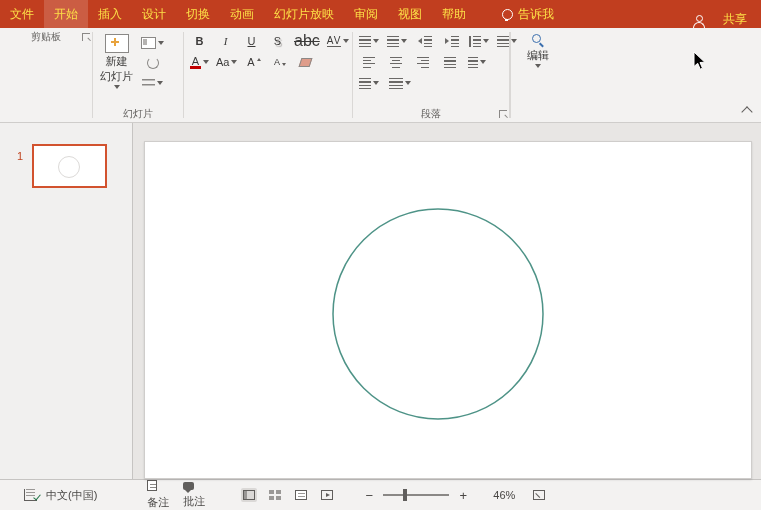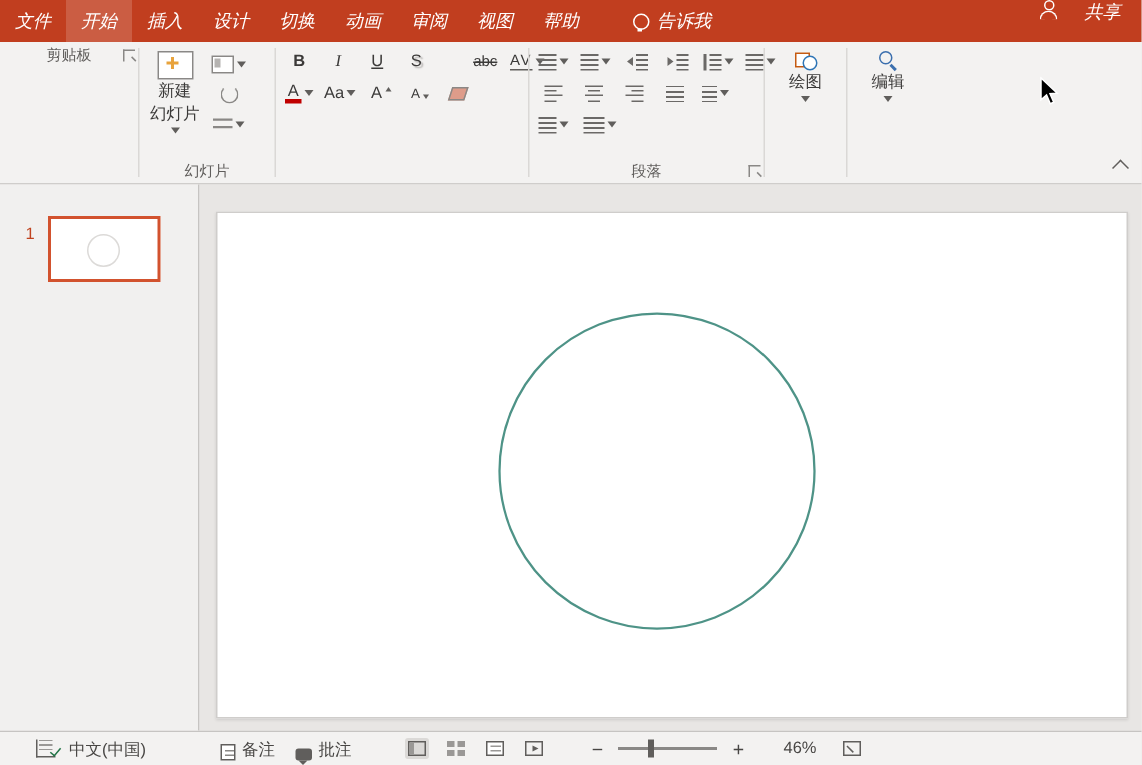--- a/index.html
+++ b/index.html
@@ -1,24 +1,24 @@
 <!DOCTYPE html>
 <html><head>
 <meta charset="utf-8">
 <style>
   html,body{margin:0;padding:0;width:761px;height:510px;overflow:hidden;
     font-family:"Liberation Sans","DejaVu Sans",sans-serif;background:#E8E6E4;}
   .app{position:absolute;inset:0;display:flex;flex-direction:column;}
 
   
-  .menubar{flex:0 0 28px;background:#C13E1F;display:flex;align-items:stretch;color:#ffffff;font-size:12px;font-style:italic;}
+  .menubar{flex:0 0 28px;background:#C13E1F;display:flex;align-items:stretch;color:#fde047;font-size:12px;}
   .tab{display:flex;align-items:center;padding:0 10px;cursor:default;white-space:nowrap;}
   .tab.active{background:rgba(255,255,255,0.16);}
   .tellme{display:flex;align-items:center;gap:5px;padding:0 12px;margin-left:14px;}
-  .share{display:flex;align-items:flex-start;gap:18px;padding:0 14px;margin-left:auto;}
+  .share{display:flex;align-items:flex-end;gap:18px;padding:0 14px;margin-left:auto;}
   .ic-bulb{width:9px;height:9px;border:1.2px solid #fff;border-radius:50%;position:relative;display:inline-block;}
   .ic-bulb::after{content:'';position:absolute;left:2px;top:9px;width:3px;height:2.5px;background:#fff;}
   .ic-person{width:12px;height:13px;position:relative;display:inline-block;}
   .ic-person::before{content:'';position:absolute;left:3px;top:0;width:5px;height:5px;border:1.2px solid #fff;border-radius:50%;}
   .ic-person::after{content:'';position:absolute;left:0;bottom:0;width:10px;height:5px;border:1.2px solid #fff;border-bottom:none;border-radius:6px 6px 0 0;}
 
   
   .ribbon{flex:0 0 94px;background:#F3F2F1;border-bottom:1px solid #CFCDCB;display:flex;position:relative;color:#3B3A39;font-size:11px;}
   .group{display:flex;flex-direction:column;}
   .gc{flex:1;display:flex;gap:3px;padding:4px 4px 0;align-items:flex-start;}
@@ -63,21 +63,21 @@
     linear-gradient(#8A8886,#8A8886) 0 6px/13px 1.5px no-repeat;}
 
   
   .combo{display:flex;align-items:center;height:19px;border:1px solid #C8C6C4;background:#fff;box-sizing:border-box;}
   .combo input{flex:1;min-width:0;border:0;outline:0;font:inherit;font-size:11px;padding:0 3px;background:transparent;}
   .cbtn{width:13px;align-self:stretch;display:flex;align-items:center;justify-content:center;border-left:1px solid #E1DFDD;}
   .b{font-weight:bold;}
   .i{font-style:italic;font-family:"Liberation Serif",serif;}
   .u{text-decoration:underline;}
   .sh{text-shadow:1.5px 1.5px 1px #B5B3B1;}
-  .strike{text-decoration:line-through;font-size:10px;margin-left:20px;}
+  .strike{text-decoration:line-through;font-size:16px;}
   .spc{font-size:10px;letter-spacing:1px;border-bottom:1px solid #605E5C;}
   .stack{display:flex;flex-direction:column;align-items:center;line-height:10px;}
   .redbar{width:11px;height:3px;background:#C00000;display:inline-block;}
   .small-a{font-size:9px;}
   .ic-eraser{width:9px;height:7px;background:#DE9C8A;border:1px solid #8A8886;transform:skewX(-18deg);display:inline-block;}
 
   
   .ico{width:12px;height:11px;display:inline-block;background-repeat:no-repeat;}
   .lines{background-image:repeating-linear-gradient(to bottom,#6B6967 0 1.3px,transparent 1.3px 3.4px);}
   .al{background:
@@ -114,21 +114,21 @@
   .thumbs{flex:0 0 132px;background:#F1F0EF;border-right:1px solid #C6C4C2;position:relative;}
   .tnum{position:absolute;left:17px;top:27px;font-size:11px;color:#C0431F;}
   .thumb{position:absolute;left:32px;top:21px;width:75px;height:44px;background:#fff;border:2px solid #D2522E;box-sizing:border-box;}
   .tcirc{position:absolute;left:50%;top:50%;width:20px;height:20px;margin:-10px 0 0 -12px;border:1px solid #DCDAD8;border-radius:50%;}
   .canvas{flex:1;position:relative;background:#E8E6E4;}
   .slide{position:absolute;left:11px;top:18px;width:606px;height:336px;background:#fff;border:1px solid #CFCDCB;box-shadow:0 1px 2px rgba(0,0,0,0.12);}
   .slide svg{display:block;width:100%;height:100%;}
 
   
   .statusbar{flex:0 0 22px;background:#F3F2F1;border-top:1px solid #C6C4C2;display:flex;align-items:center;font-size:11px;color:#484644;padding:0 8px;}
-  .sbitem{display:flex;align-items:flex-end;gap:4px;}
+  .sbitem{display:flex;align-items:flex-start;gap:4px;flex-direction:column;}
   .ic-spell{width:12px;height:11px;position:relative;display:inline-block;border-left:1px solid #605E5C;border-bottom:1px solid #605E5C;}
   .ic-spell::before{content:'';position:absolute;left:1px;top:0;width:9px;height:7px;background:repeating-linear-gradient(to bottom,#9A9896 0 1px,transparent 1px 3px);}
   .ic-spell::after{content:'';position:absolute;right:-2px;bottom:0;width:3px;height:6px;border-right:1.6px solid #217346;border-bottom:1.6px solid #217346;transform:rotate(40deg);}
   .ic-notes{width:10px;height:11px;border:1px solid #605E5C;background:
     linear-gradient(#8A8886,#8A8886) 2px 3px/6px 1px no-repeat,
     linear-gradient(#8A8886,#8A8886) 2px 6px/6px 1px no-repeat,#fff;display:inline-block;box-sizing:border-box;}
   .ic-comment{width:11px;height:8px;background:#605E5C;border-radius:2px;position:relative;display:inline-block;}
   .ic-comment::after{content:'';position:absolute;left:2px;bottom:-3px;width:0;height:0;border-left:3px solid transparent;border-right:3px solid transparent;border-top:3.5px solid #605E5C;}
   .views{display:flex;align-items:center;gap:10px;}
   .vw{width:16px;height:14px;display:flex;align-items:center;justify-content:center;border-radius:2px;}
@@ -156,20 +156,21 @@
 
 <div class="app">
 
   <div class="menubar">
     <div class="tab">文件</div>
     <div class="tab active">开始</div>
     <div class="tab">插入</div>
     <div class="tab">设计</div>
     <div class="tab">切换</div>
     <div class="tab">动画</div>
+    <div class="tab">幻灯片放映</div>
     <div class="tab">审阅</div>
     <div class="tab">视图</div>
     <div class="tab">帮助</div>
     <div class="tellme">
       <span class="ic-bulb"></span>
       <span>告诉我</span>
     </div>
     <div class="share">
       <span class="ic-person"></span>
       <span>共享</span>
@@ -313,30 +314,20 @@
             </div>
         </div>
       </div>
       <div class="gf">
         <span>段落</span>
         <span class="launcher"></span>
       </div>
     </div>
     <div class="vdiv"></div>
 
-    <div class="group" style="width:54px">
-      <div class="gc" style="justify-content:center">
-        <div class="bigbtn">
-          <span class="ic-draw"></span>
-          <span class="bl">绘图</span>
-          <span class="car"></span>
-        </div>
-      </div>
-      <div class="gf"></div>
-    </div>
     <div class="vdiv"></div>
 
     <div class="group" style="width:54px">
       <div class="gc" style="justify-content:center">
         <div class="bigbtn">
           <span class="ic-search"></span>
           <span class="bl">编辑</span>
           <span class="car"></span>
         </div>
       </div>

